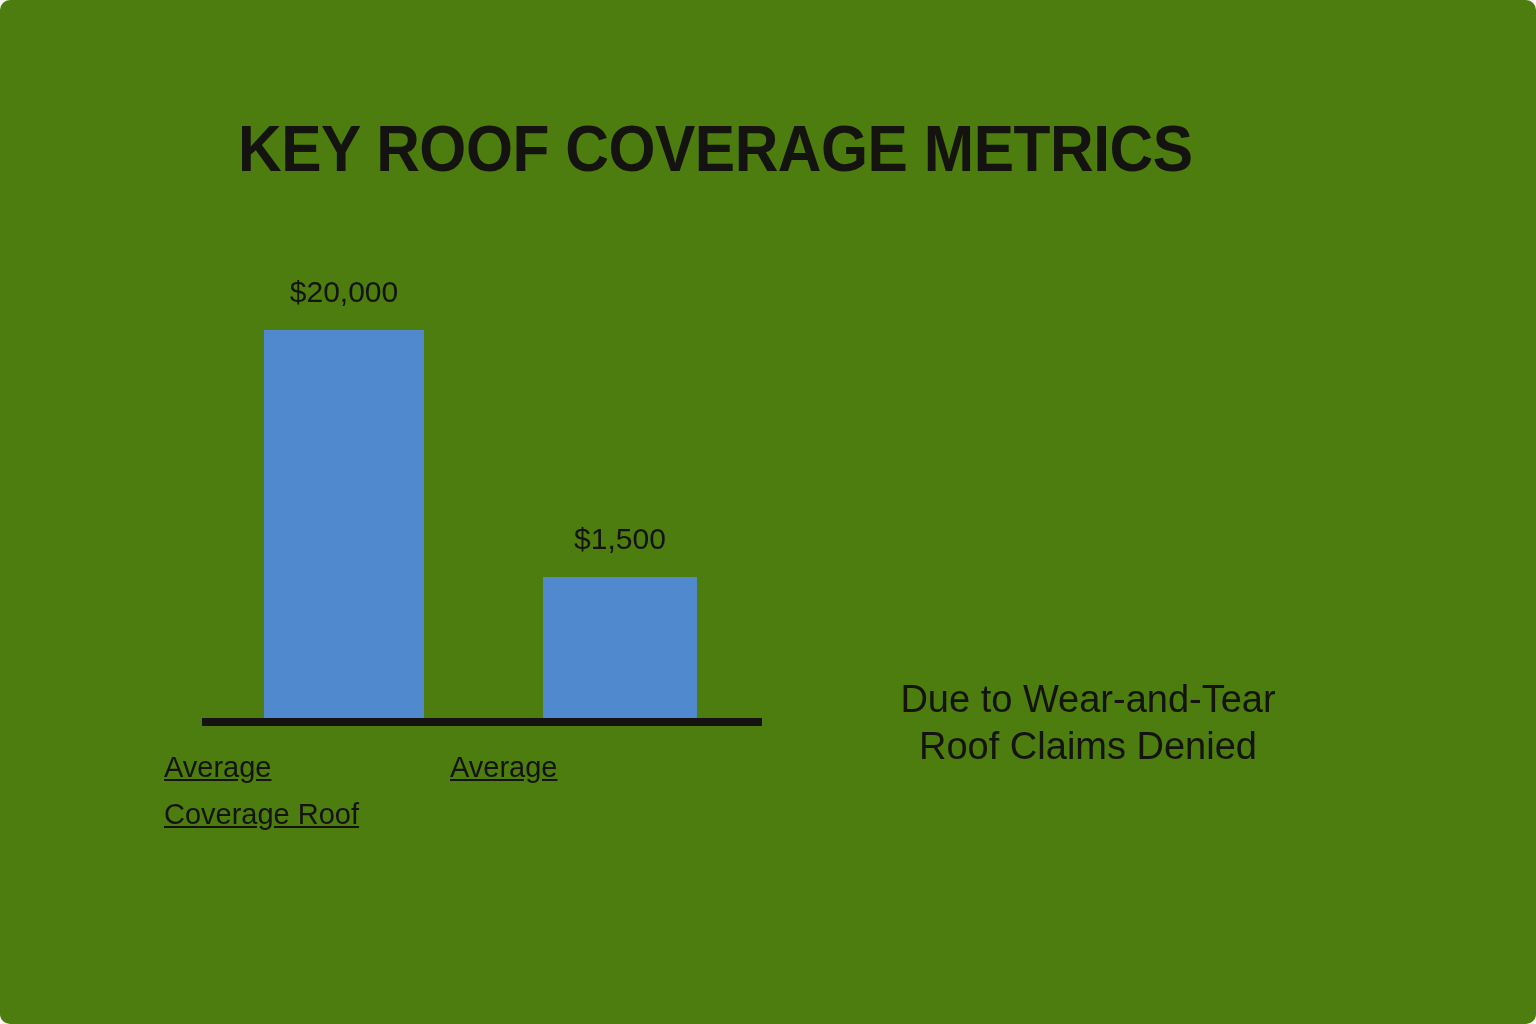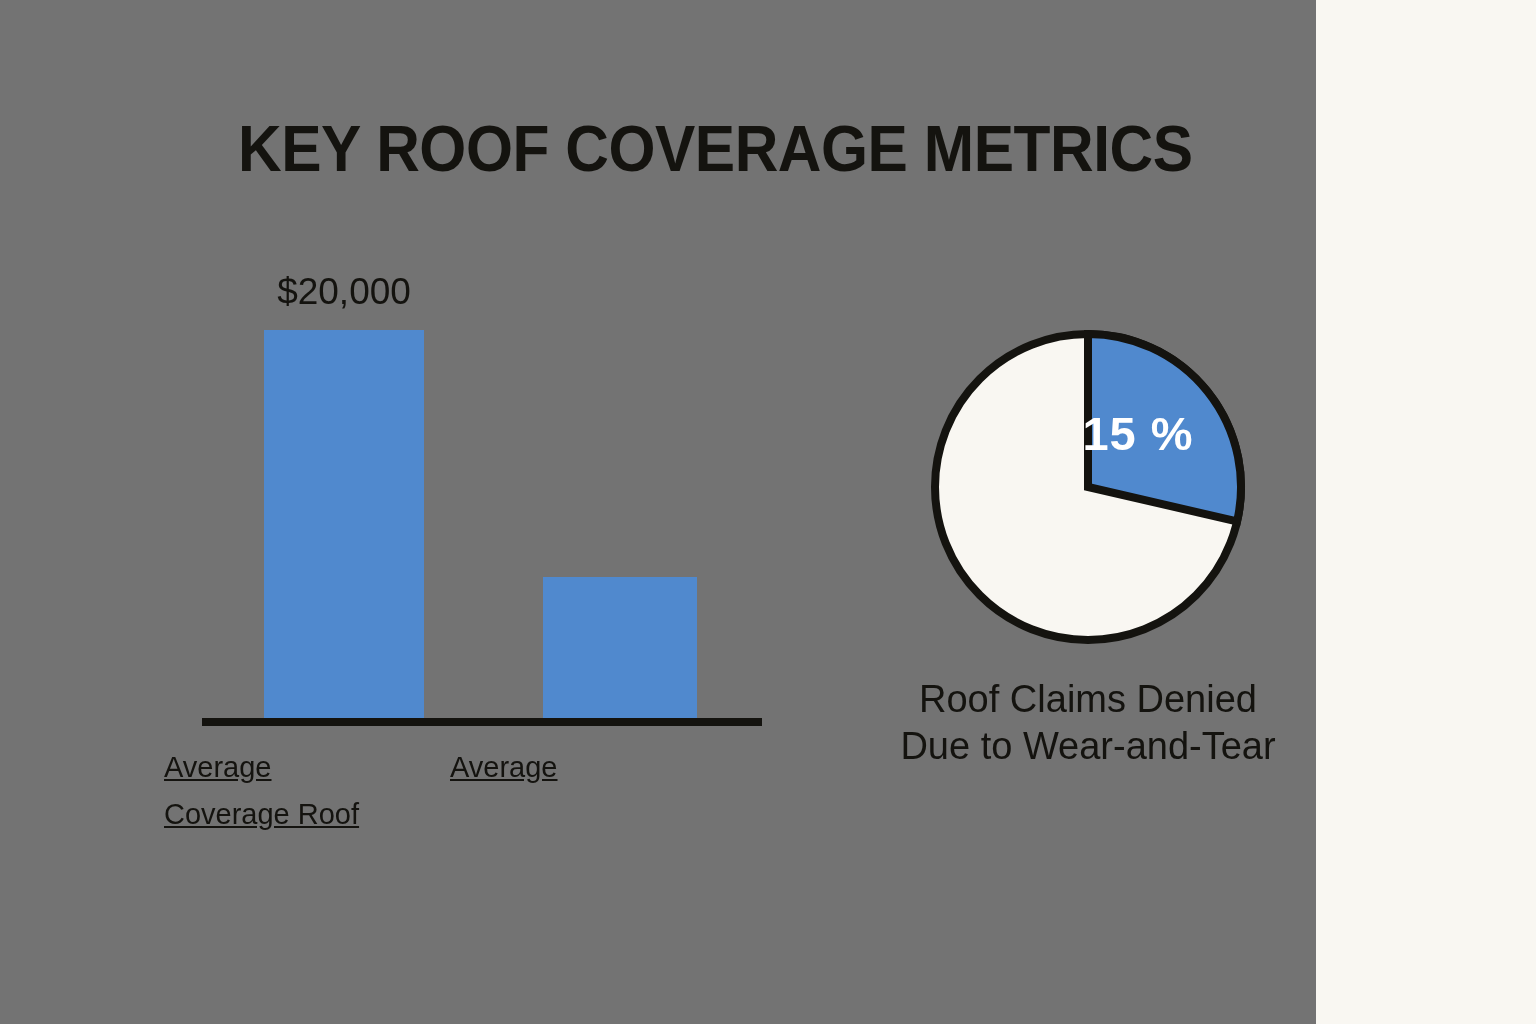--- a/index.html
+++ b/index.html
@@ -9,23 +9,24 @@
   }
   body {
     width: 1536px;
     height: 1024px;
     overflow: hidden;
     font-family: "Liberation Sans", sans-serif;
     background: #f9f7f2;
   }
   #canvas {
     position: relative;
-    width: 1316px;
+    width: 1536px;
     height: 1024px;
-    background: #737373;
+    background: #4d7c0f;
+    border-radius: 10px;
   }
 
   
   #chart-title {
     position: absolute;
     left: 238px;
     top: 114px;
     width: 1100px;
     font-size: 65px;
     line-height: 70px;
@@ -64,21 +65,21 @@
   #axis-line {
     position: absolute;
     left: 202px;
     top: 718px;
     width: 560px;
     height: 8px;
     background: #14130f;
   }
   .bar-value {
     position: absolute;
-    font-size: 37px;
+    font-size: 30px;
     line-height: 43px;
     font-weight: 400;
     color: #14130f;
     text-align: center;
     white-space: nowrap;
   }
   #bar-value-0 {
     left: 184px;
     top: 270px;
     width: 320px;
@@ -156,41 +157,35 @@
 <div id="canvas">
 
   <div id="chart-title">KEY ROOF COVERAGE METRICS</div>
 
   <div id="bar-chart">
 
     <div class="bar-value" id="bar-value-0">$20,000</div>
 
     <div class="bar" id="bar-0"></div>
 
+    <div class="bar-value" id="bar-value-1">$1,500</div>
 
     <div class="bar" id="bar-1"></div>
 
     <div id="axis-line"></div>
 
     <div class="bar-label" id="bar-label-0">
       <span class="caption-line">Average</span>
       <span class="caption-line">Coverage Roof</span>
     </div>
 
     <div class="bar-label" id="bar-label-1">
       <span class="caption-line">Average</span>
     </div>
   </div>
 
-  <div id="pie-chart">
-    <svg id="pie-svg" width="400" height="400" viewBox="0 0 400 400">
-      <circle cx="188" cy="187" r="153" fill="#f9f7f2" stroke="#14130f" stroke-width="8"></circle>
-      <path id="pie-slice-path" fill="#5089ce" stroke="#14130f" stroke-width="8" stroke-linejoin="miter" d="M 188 187 L 188.00 34.00 A 153 153 0 0 1 337.08 221.42 Z"></path>
-    </svg>
-    <div id="pie-slice-label">15 %</div>
-  </div>
 
   <div id="pie-caption">
+    <span class="caption-line">Due to Wear-and-Tear</span>
     <span class="caption-line">Roof Claims Denied</span>
-    <span class="caption-line">Due to Wear-and-Tear</span>
   </div>
 
 </div>
 
 </body></html>

